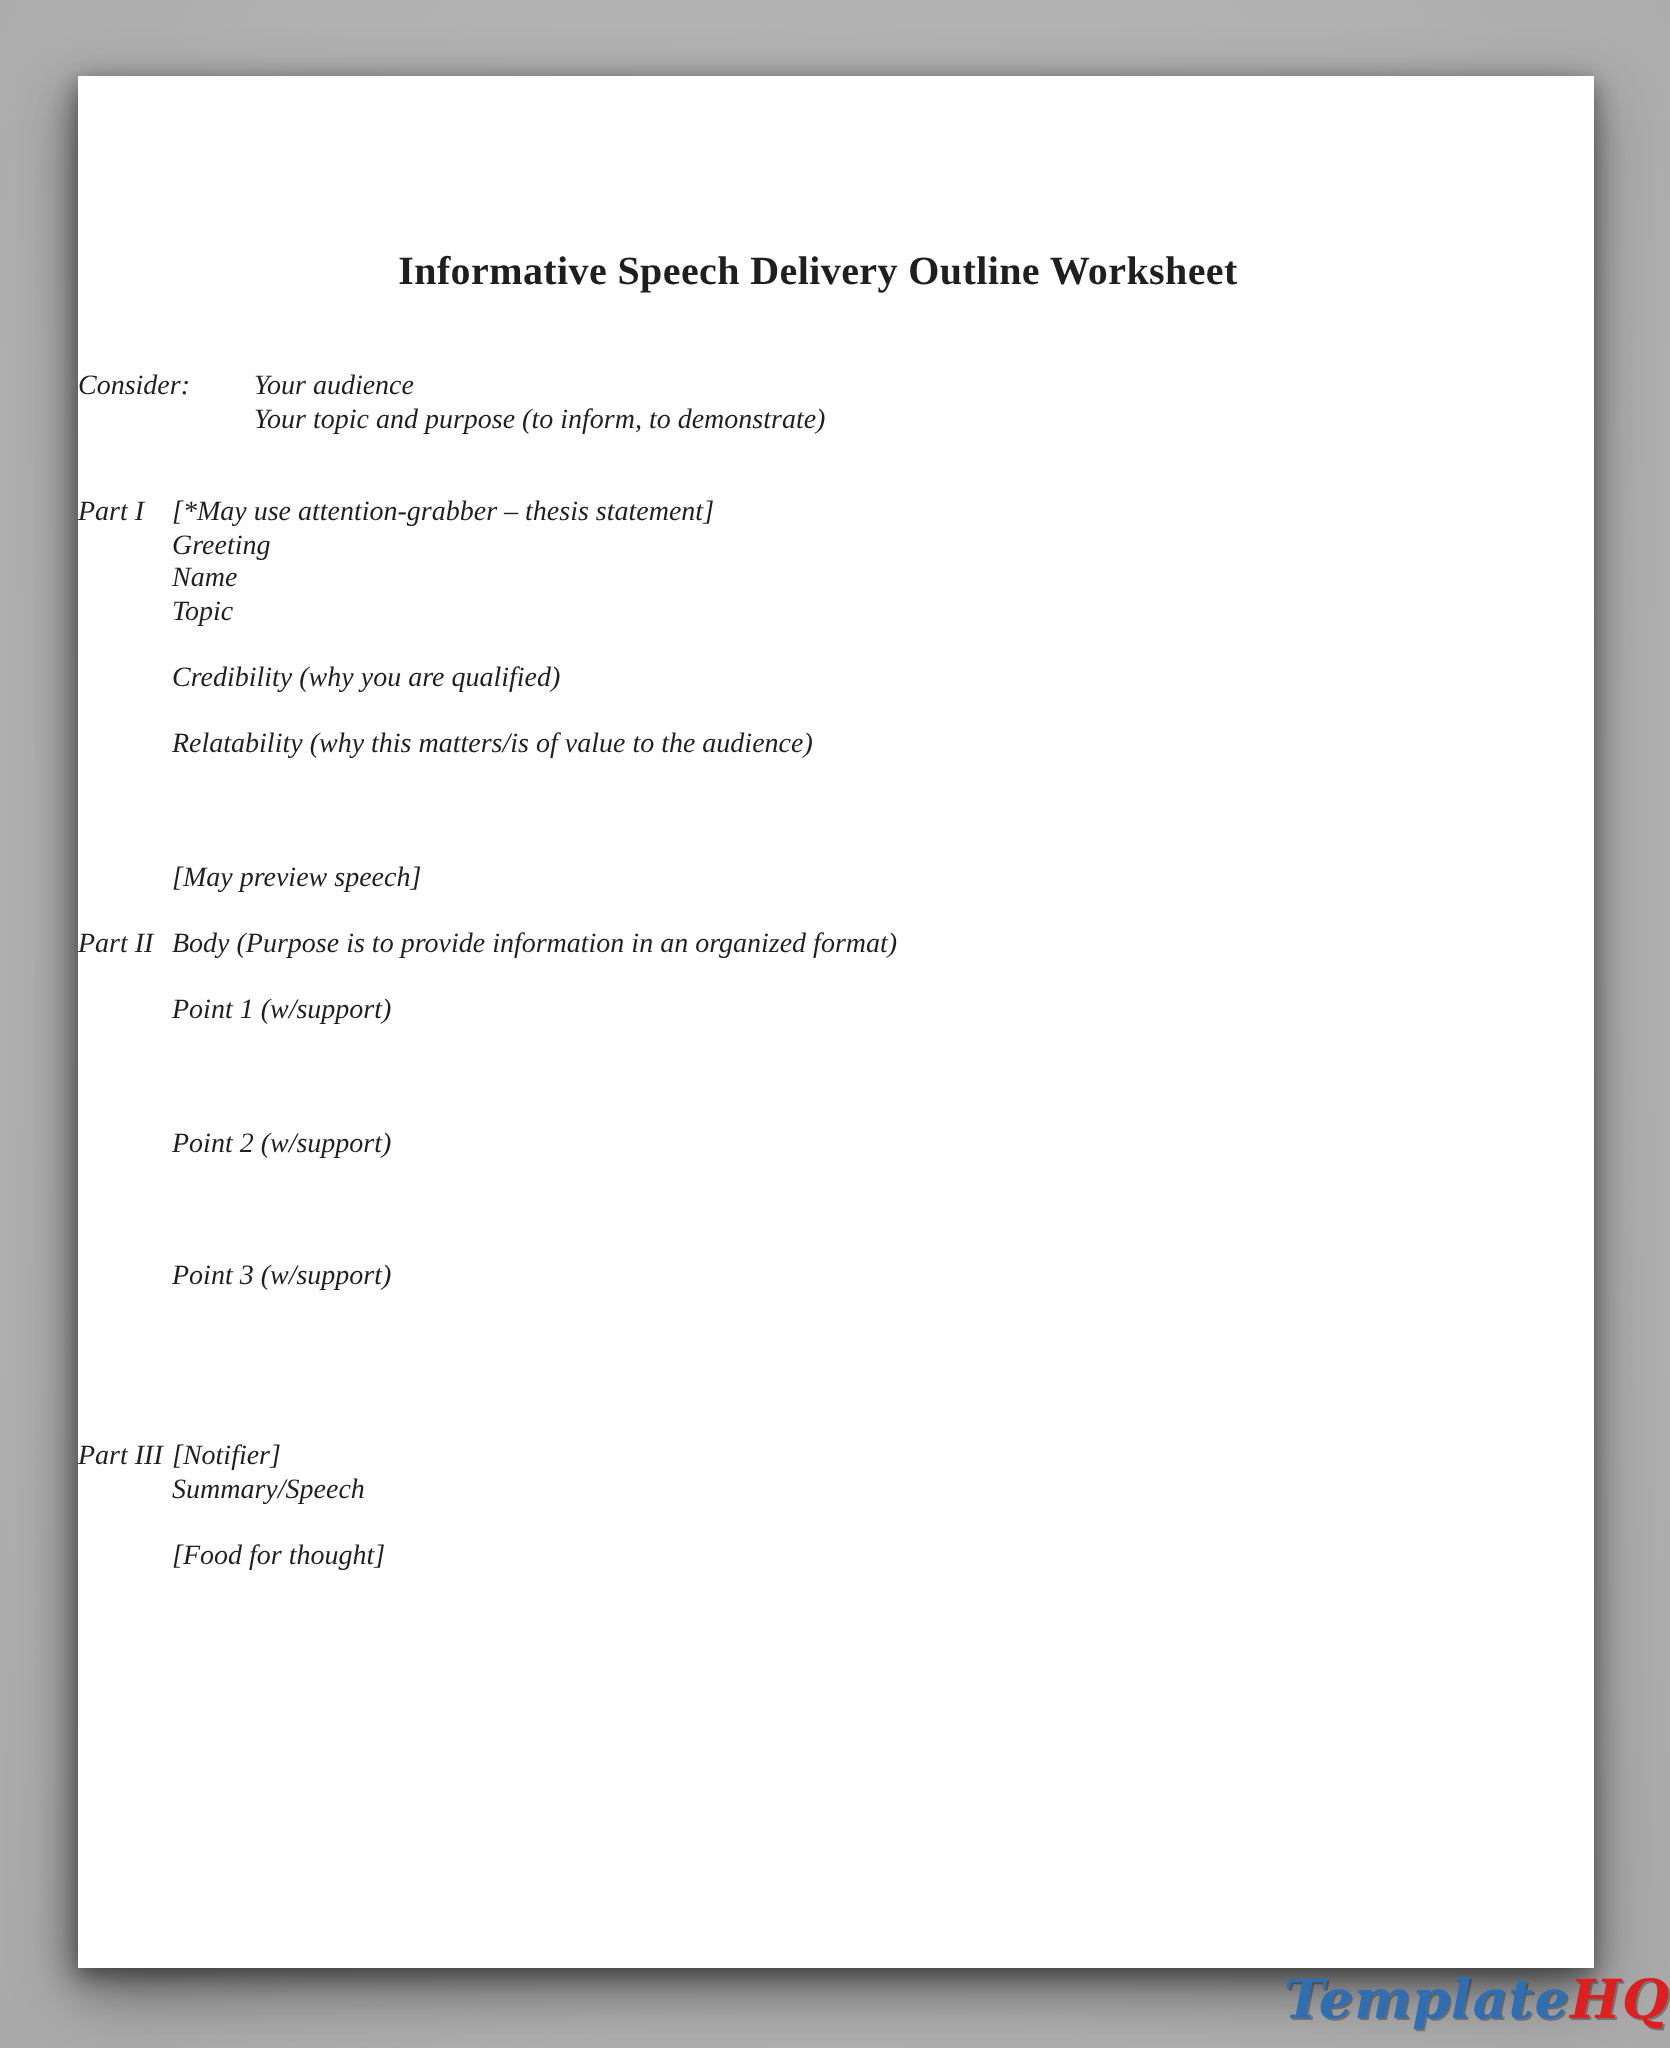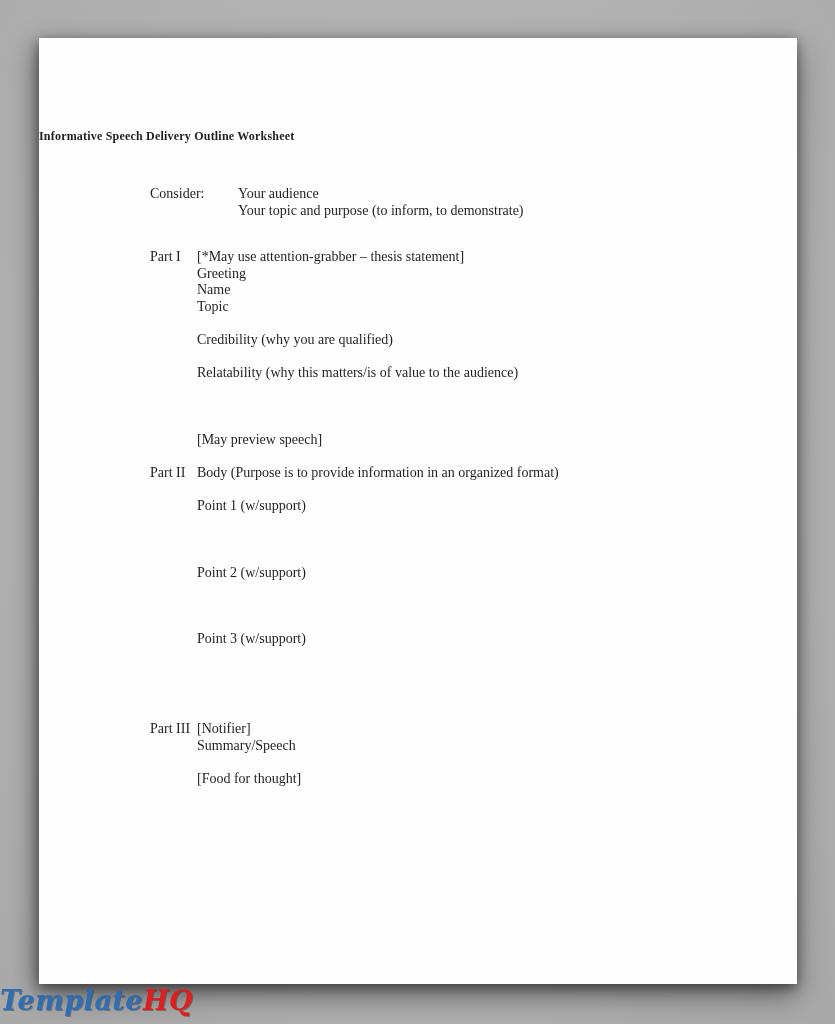--- a/index.html
+++ b/index.html
@@ -23,46 +23,47 @@
     width: 758px;
     height: 946px;
     background: #fefefe;
     box-shadow: 0 3px 10px rgba(0,0,0,0.35), 0 12px 30px rgba(0,0,0,0.38), -4px 6px 16px rgba(0,0,0,0.22);
     color: #1f1f1f;
     font-size: 14px;
     line-height: 16.6px;
   }
   .doc-title {
     margin: 90px 18px 0 0;
-    font-size: 12px;
+    text-align: center;
+    font-size: 20px;
     line-height: 17px;
     font-weight: bold;
     letter-spacing: 0.2px;
   }
   .doc-body {
-    padding-left: 111px;
     padding-right: 40px;
+    font-style: italic;
   }
   .row { display: flex; align-items: flex-start; }
   .row-consider { margin-top: 41px; }
   .consider-label { width: 88px; flex-shrink: 0; }
   .part-label { width: 47px; flex-shrink: 0; }
   .part-body, .consider-body { flex: 1; }
   .row-part1 { margin-top: 30px; justify-content: center; }
   .row-part2 { margin-top: 16.6px; }
   .row-part3 { margin-top: 74px; }
   .sp1 { margin-top: 16.6px; }  
   .sp3 { margin-top: 49.8px; }  
   .line { white-space: pre; }
   .footer-logo {
     position: absolute;
     left: 0;
     top: 985px;
     width: 100%;
-    text-align: left;
+    text-align: right;
     font-family: "DejaVu Serif", serif;
     font-weight: bold;
     font-style: italic;
     font-size: 27px;
     line-height: 32px;
     letter-spacing: 0.5px;
     text-shadow: 1px 1px 0 rgba(0,0,0,0.30);
   }
   .logo-blue { color: var(--logo-blue, #2f6eb3); }
   .logo-red  { color: var(--logo-red,  #de1f1f); }

